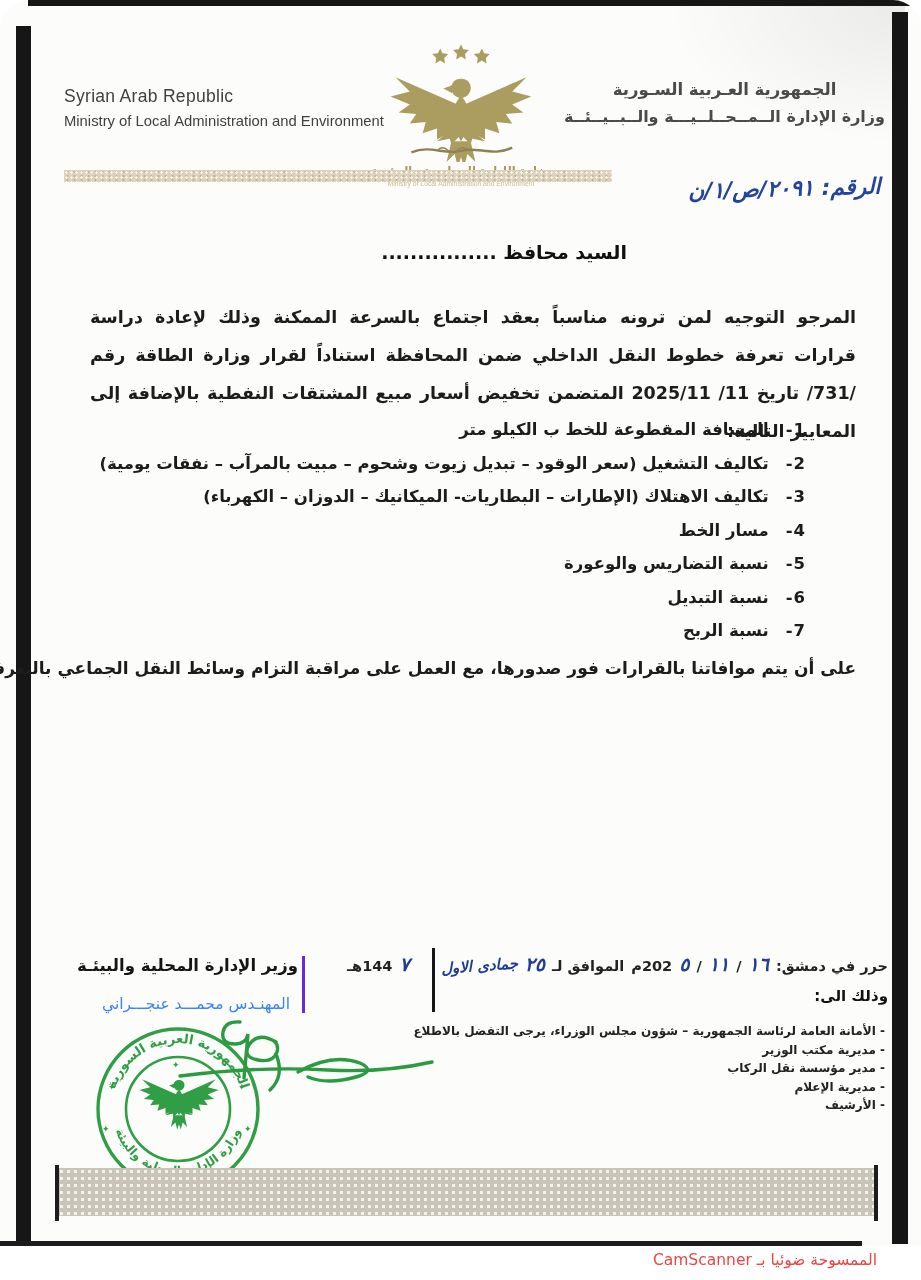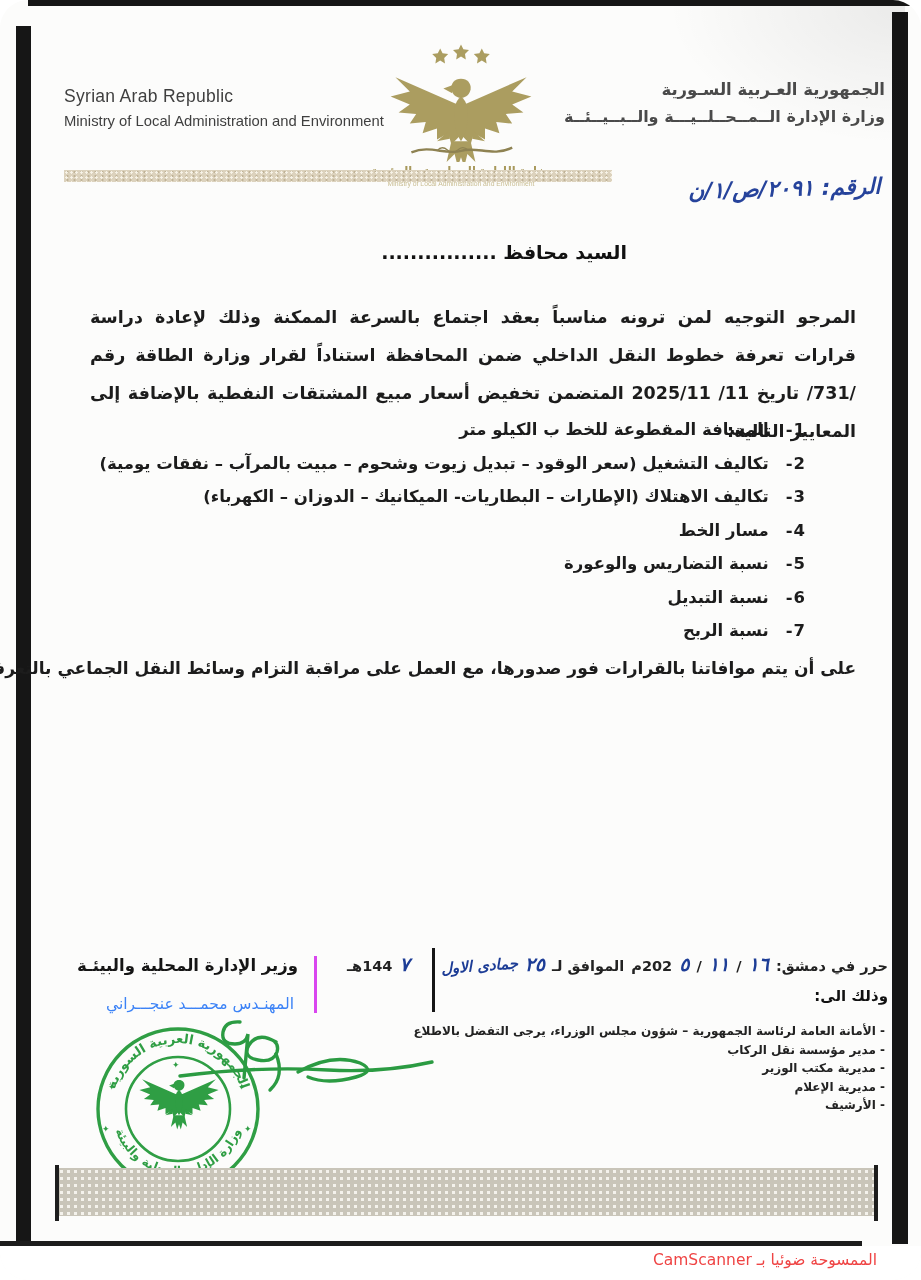--- a/index.html
+++ b/index.html
@@ -17,21 +17,21 @@
   .header-en{position:absolute;left:64px;top:86px;color:#3f3f3f;font-family:"Liberation Sans","DejaVu Sans",sans-serif;}
   .header-en .l1{font-size:17.5px;letter-spacing:.3px;}
   .header-en .l2{font-size:14.8px;margin-top:6px;}
   
   .emblem{position:absolute;left:356px;top:42px;width:210px;height:156px;text-align:center;}
   .emblem svg{display:block;margin:0 auto;}
   .emblem .ar{font-size:11.5px;font-weight:bold;color:#a8995c;margin-top:2px;letter-spacing:.5px;}
   .emblem .en{font-size:6.8px;color:#c9bd92;margin-top:2px;font-family:"Liberation Sans",sans-serif;}
   
   .header-ar{position:absolute;right:36px;top:80px;direction:rtl;text-align:right;color:#4a4a4a;}
-  .header-ar .l1{font-size:16.5px;font-weight:bold;letter-spacing:.5px;}
+  .header-ar .l1{font-size:16.5px;font-weight:bold;letter-spacing:.5px;text-align:center;}
   .header-ar .l2{font-size:16px;font-weight:bold;margin-top:8px;white-space:nowrap;}
   
   .tex-top{position:absolute;left:64px;top:170px;width:548px;height:12px;background-color:#dcd2bd;
         background-image:radial-gradient(#f7f3e8 28%,rgba(0,0,0,0) 32%),radial-gradient(#bfb296 22%,rgba(0,0,0,0) 30%);
         background-size:5px 5px,7px 4px;}
   .tex-bottom{position:absolute;left:58px;top:1168px;width:818px;height:48px;background-color:#c9c5b9;
         background-image:radial-gradient(#f4f2ec 30%,rgba(0,0,0,0) 34%);background-size:7px 7px;}
   .tex-bottom::before,.tex-bottom::after{content:"";position:absolute;top:-3px;width:4px;height:56px;background:#1d1d1d;}
   .tex-bottom::before{left:-3px;} .tex-bottom::after{right:-2px;}
   
@@ -45,22 +45,22 @@
   
   .crit{position:absolute;right:116px;top:420px;direction:rtl;}
   .crit-row{display:flex;direction:rtl;align-items:baseline;gap:17px;height:33.5px;
         font-weight:bold;font-size:16.5px;color:#1c1c1c;white-space:nowrap;}
   .c-num{direction:ltr;unicode-bidi:bidi-override;}
   .c-num::before{content:"-";margin-right:1px;}
   
   .closing{position:absolute;right:65px;top:658px;width:800px;direction:rtl;text-align:right;
         font-weight:bold;font-size:17px;color:#1c1c1c;white-space:nowrap;}
   
-  .sig-block{position:absolute;left:102px;top:956px;width:196px;direction:rtl;text-align:center;
-        border-right:3px solid #d946ef;padding-right:16px;}
+  .sig-block{position:absolute;left:102px;top:956px;width:196px;direction:rtl;text-align:left;
+        border-right:3px solid #6d28d9;padding-right:4px;}
   .sig-title{font-weight:bold;font-size:16.5px;color:#151515;white-space:nowrap;}
   .sig-name{font-size:15.5px;color:#3b82f6;margin-top:20px;white-space:nowrap;}
   
   .date-bar{position:absolute;left:432px;top:948px;width:3px;height:64px;background:#161616;}
   .dateline{position:absolute;right:33px;top:953px;direction:rtl;display:flex;align-items:baseline;
         gap:7px;white-space:nowrap;font-size:14.5px;font-weight:bold;color:#222;}
   .ink{color:#1d3d96;font-size:19px;font-weight:bold;font-style:italic;}
   .ink-script{color:#1d3d96;font-size:15px;font-weight:bold;font-style:italic;transform:rotate(-4deg);
         margin-left:24px;letter-spacing:-1px;}
   .copy-label{position:absolute;right:33px;top:987px;direction:rtl;font-weight:bold;font-size:15px;color:#111;}
@@ -225,22 +225,22 @@
     <span>الموافق لـ</span>
     <span class="ink">٢٥</span>
     <span class="ink-script">جمادى الاول</span>
     <span class="ink">٧</span>
     <span>144هـ</span>
   </div>
   <div class="copy-label">وذلك الى:</div>
 
   <div class="dist">
     <div>الأمانة العامة لرئاسة الجمهورية – شؤون مجلس الوزراء، يرجى التفضل بالاطلاع</div>
+    <div>مديرية مكتب الوزير</div>
     <div>مدير مؤسسة نقل الركاب</div>
-    <div>مديرية مكتب الوزير</div>
     <div>مديرية الإعلام</div>
     <div>الأرشيف</div>
   </div>
 
   <div class="tex-bottom"></div>
 
   <div class="cs-strip">
     <div class="cs-text">الممسوحة ضوئيا بـ CamScanner</div>
   </div>
 

